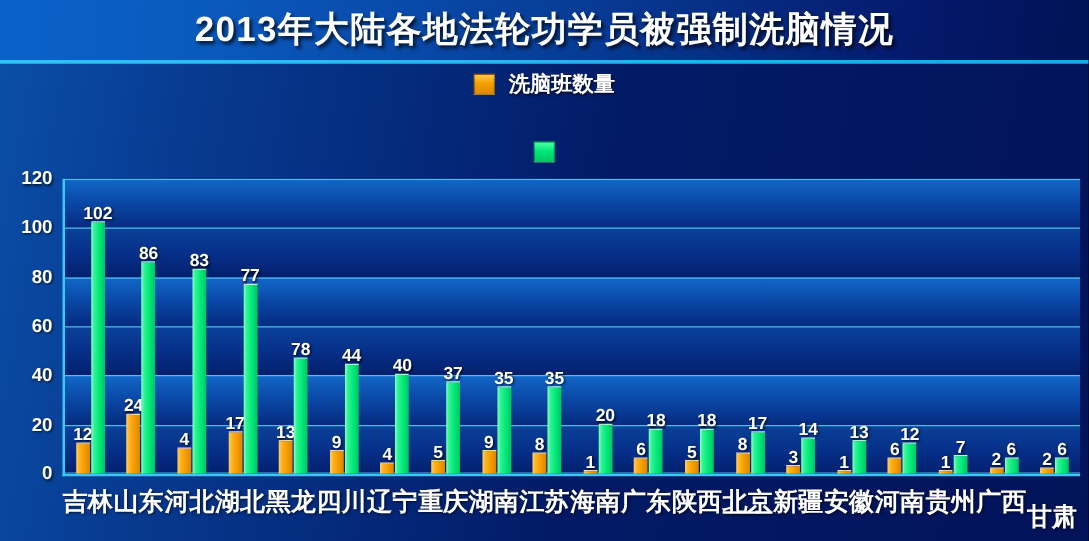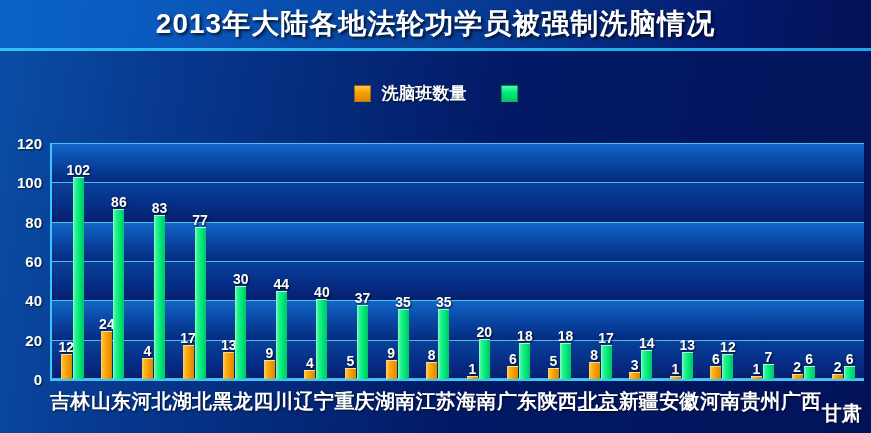--- a/index.html
+++ b/index.html
@@ -45,20 +45,21 @@
 
   
   #legend {
     position: absolute;
     left: 0; top: 78px;
     width: 871px; height: 30px;
     display: flex;
     align-items: center;
     justify-content: center;
     gap: 34px;
+    flex-direction: column;
   }
   .legend-item {
     display: flex;
     align-items: center;
     gap: 11px;
   }
   .legend-swatch {
     width: 15px; height: 15px;
     border: 1px solid rgba(0,0,0,0.35);
   }
@@ -251,21 +252,21 @@
           </div>
           <div class="bar series-1" style="height: 151.433px; width: 11px; left: 12px;">
             <span class="bar-value">77</span>
           </div>
         </div>
         <div class="group" style="left: 171.2px; width: 23px;">
           <div class="bar series-0" style="height: 25.5667px; width: 11px; left: 0px;">
             <span class="bar-value">13</span>
           </div>
           <div class="bar series-1" style="height: 92.4333px; width: 11px; left: 12px;">
-            <span class="bar-value">30</span>
+            <span class="bar-value">78</span>
           </div>
         </div>
         <div class="group" style="left: 211.8px; width: 23px;">
           <div class="bar series-0" style="height: 17.7px; width: 11px; left: 0px;">
             <span class="bar-value">9</span>
           </div>
           <div class="bar series-1" style="height: 86.5333px; width: 11px; left: 12px;">
             <span class="bar-value">44</span>
           </div>
         </div>

